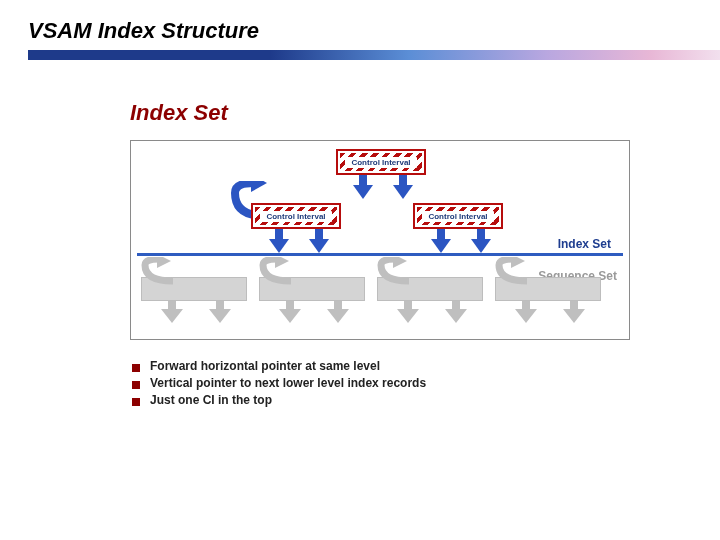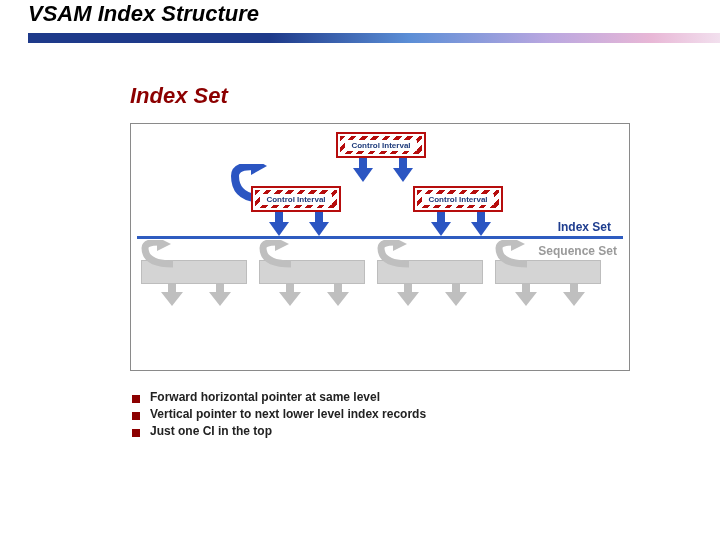--- a/index.html
+++ b/index.html
@@ -5,21 +5,21 @@
 * { box-sizing: border-box; margin: 0; padding: 0; }
 body {
   width: 720px;
   height: 540px;
   background: #fff;
   font-family: Arial, Helvetica, sans-serif;
   position: relative;
   overflow: hidden;
 }
 .title-bar {
-  padding: 1px 0 0 28px;
+  padding: 18px 0 0 28px;
 }
 .title-text {
   font-size: 22px;
   font-weight: 700;
   font-style: italic;
   color: #000;
 }
 .title-underline {
   margin-top: 6px;
   height: 10px;
@@ -30,21 +30,21 @@
 }
 .section-title {
   color: #8c0000;
   font-size: 22px;
   font-weight: 700;
   font-style: italic;
   margin-bottom: 14px;
 }
 .diagram-frame {
   border: 1px solid #8a8a8a;
-  height: 248px;
+  height: 200px;
   position: relative;
   background: #fff;
 }
 .ci {
   position: absolute;
   background: #fff;
   border: 2px solid #b60d0d;
   width: 90px;
   height: 26px;
   display: flex;
@@ -108,21 +108,21 @@
   position: absolute;
   right: 18px;
   top: 96px;
   font-size: 12px;
   font-weight: 700;
   color: #1e3d8f;
 }
 .label-seqset {
   position: absolute;
   right: 12px;
-  top: 120px;
+  top: 128px;
   font-size: 12px;
   font-weight: 700;
   color: #9a9a9a;
 }
 .bullets {
   margin-top: 18px;
   padding-left: 2px;
 }
 .bullets li {
   list-style: none;

